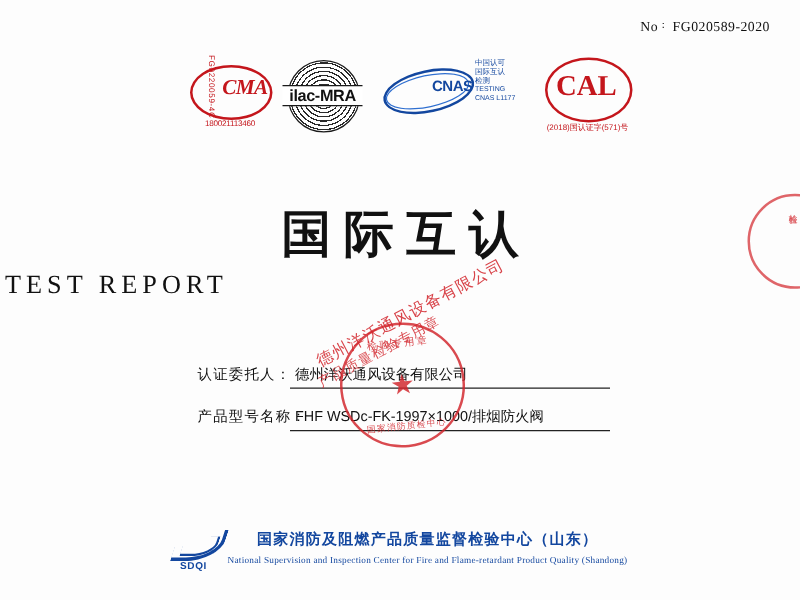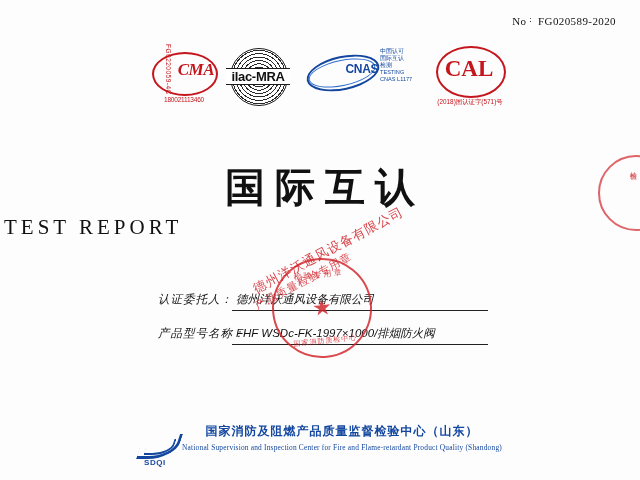--- a/index.html
+++ b/index.html
@@ -236,21 +236,20 @@
   
   .fields {
     position: absolute;
     top: 290px;
     left: 158px;
     width: 330px;
   }
   .field-row {
     position: relative;
     height: 34px;
-    font-style: italic;
   }
   .field-label {
     position: absolute;
     left: 0;
     top: 2px;
     font-size: 11.5px;
     font-family: "Liberation Sans", sans-serif;
     color: #111;
     letter-spacing: 1px;
     white-space: nowrap;
@@ -375,21 +374,21 @@
     text-align: center;
   }
   .footer-inner {
     display: inline-block;
     position: relative;
     padding-left: 44px;
   }
   .sdqi-logo {
     position: absolute;
     left: 0;
-    top: 12px;
+    top: 2px;
     width: 40px;
     height: 34px;
   }
   .sdqi-swoosh {
     position: absolute;
     left: 2px; top: 0;
     width: 36px; height: 22px;
     border-bottom: 3px solid #13479f;
     border-right: 3px solid #13479f;
     border-radius: 0 0 70% 0;

